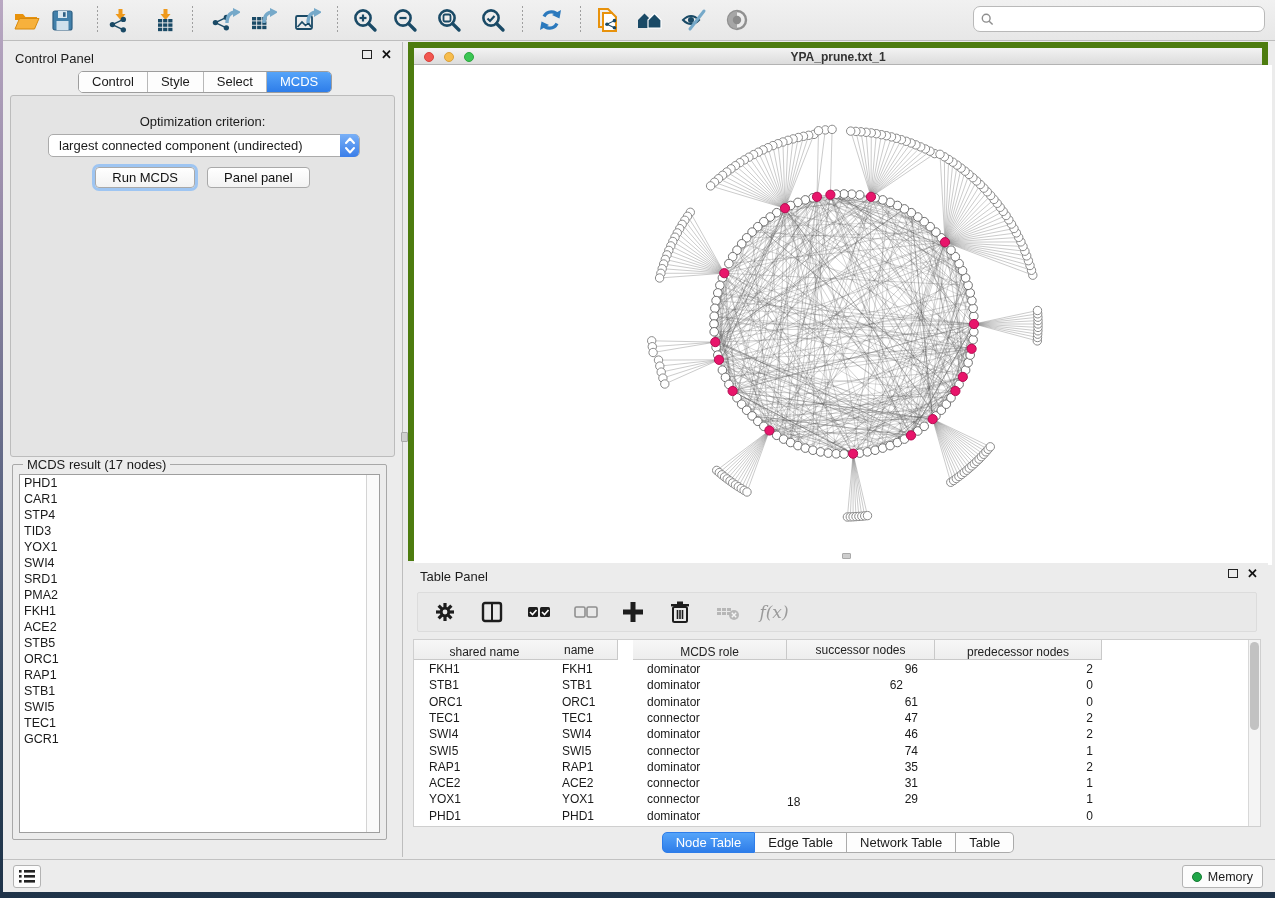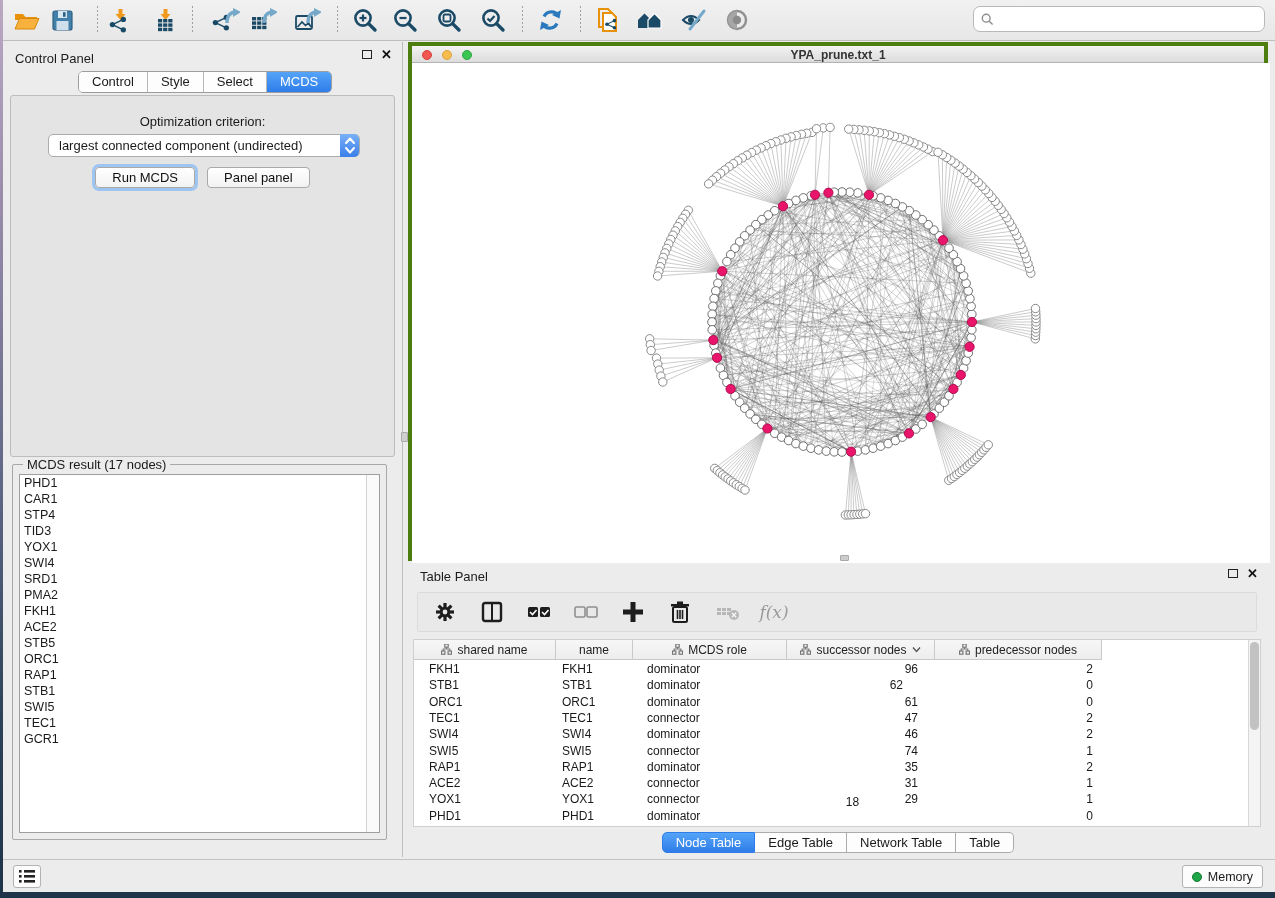--- a/index.html
+++ b/index.html
@@ -39,34 +39,34 @@
   .groupbox { position:absolute; left:9px; top:422px; width:375px; height:376px; border:1px solid #a8a8a8; border-radius:2px; }
   .groupbox-label { position:absolute; left:10px; top:-8px; background:#ececec; padding:0 4px; font-size:13px; }
   .result-list { position:absolute; left:6px; top:9px; right:6px; bottom:6px; background:#fff; border:1px solid #9e9e9e; overflow:hidden; }
   .result-item { font-size:12.5px; line-height:16px; padding-left:4px; }
   .vscroll-track { position:absolute; right:0; top:0; bottom:0; width:13px; background:#fafafa; border-left:1px solid #d4d4d4; }
 
   
   .vsplit-grip { position:absolute; left:398px; top:432px; width:7px; height:10px; background:#cfcfcf; border:1px solid #a9a9a9; border-radius:1px; }
 
   
-  .netframe { position:absolute; left:405px; top:42px; width:860px; height:519px; border:4px solid #4d7c0f; background:#fff; }
+  .netframe { position:absolute; left:405px; top:42px; width:860px; height:519px; border:6px solid #4d7c0f; background:#fff; }
   .net-titlebar { position:absolute; left:0; top:0; width:100%; height:17px; background:linear-gradient(#f3f3f3,#dcdcdc); border-bottom:1px solid #b3b3b3; }
   .tlight { position:absolute; top:3.5px; width:10px; height:10px; border-radius:50%; }
   .net-title { position:absolute; width:100%; text-align:center; top:2px; font-size:12px; font-weight:600; color:#333; }
   .net-canvas { position:absolute; left:0; top:17px; width:858px; height:500px; background:#fff; }
   .hsplit-grip { position:absolute; left:428px; bottom:-4px; width:9px; height:6px; background:#cdcdcd; border:1px solid #a9a9a9; border-radius:1px; }
 
   
   .tablepanel { position:absolute; left:405px; top:563px; width:860px; height:294px; background:#ececec; }
   .tp-toolbar { position:absolute; left:9px; top:29px; width:840px; height:40px; background:#e9e9e9; border:1px solid #dcdcdc; border-radius:2px; display:flex; align-items:center; padding-left:14px; gap:21px; }
   .tp-ic { width:26px; height:26px; display:flex; align-items:center; justify-content:center; }
   .fx { font-family:"DejaVu Serif", serif; font-style:italic; font-size:17px; color:#9a9a9a; }
   .ntable { position:absolute; left:5px; top:76px; width:848px; height:188px; background:#fff; border:1px solid #cfcfcf; }
-  .thead { position:absolute; left:0; top:0; height:20px; background:linear-gradient(#f7f7f7,#ededed); border-bottom:1px solid #c9c9c9; border-right:1px solid #c9c9c9; display:flex; align-items:center; justify-content:center; font-size:12px; color:#222; gap:5px; }
+  .thead { position:absolute; left:0; top:0; height:20px; background:linear-gradient(#f7f7f7,#ededed); border-bottom:1px solid #c9c9c9; border-right:1px solid #c9c9c9; display:flex; align-items:center; justify-content:center; font-size:12px; color:#222; gap:5px;flex-direction:column; }
   .tcell { position:absolute; height:16.3px; font-size:12px; line-height:16.3px; white-space:nowrap; }
   .tscroll { position:absolute; right:0; top:0; width:12px; height:100%; background:#f4f4f4; border-left:1px solid #d8d8d8; }
   .tscroll-thumb { position:absolute; left:1px; top:2px; width:9px; height:88px; background:#c2c2c2; border-radius:5px; }
   .bottom-tabs { position:absolute; left:0; bottom:4px; width:100%; display:flex; justify-content:center; }
   .btab { height:21px; line-height:19px; font-size:13px; padding:0 13px; background:#fdfdfd; border:1px solid #ababab; border-left:none; }
   .btab:first-child { border-left:1px solid #ababab; border-radius:5px 0 0 5px; }
   .btab:last-child { border-radius:0 5px 5px 0; }
   .btab.sel { background:linear-gradient(#55a4f9,#2e7de9); color:#fff; border-color:#2e7de9; }
 
   
@@ -1247,21 +1247,21 @@
       <div id="tbl-head">
           <div class="thead" style="left: 0px; width: 142px;">
             <svg width="11" height="11" viewBox="0 0 11 11">
               <rect x="3.8" y="0" width="3.4" height="3.2" fill="none" stroke="#777" stroke-width="1.2"></rect>
               <rect x="0.5" y="7" width="3.4" height="3.2" fill="none" stroke="#777" stroke-width="1.2"></rect>
               <rect x="7.1" y="7" width="3.4" height="3.2" fill="none" stroke="#777" stroke-width="1.2"></rect>
               <path d="M5.5 3.2 V5 M2.2 7 V5 H8.8 V7" fill="none" stroke="#777" stroke-width="1.1"></path>
             </svg>
             <span>shared name</span>
           </div>
-          <div class="thead" style="left: 142px; width: 77px;">
+          <div class="thead" style="left: 127px; width: 77px;">
             <span>name</span>
           </div>
           <div class="thead" style="left: 219px; width: 154px;">
             <svg width="11" height="11" viewBox="0 0 11 11">
               <rect x="3.8" y="0" width="3.4" height="3.2" fill="none" stroke="#777" stroke-width="1.2"></rect>
               <rect x="0.5" y="7" width="3.4" height="3.2" fill="none" stroke="#777" stroke-width="1.2"></rect>
               <rect x="7.1" y="7" width="3.4" height="3.2" fill="none" stroke="#777" stroke-width="1.2"></rect>
               <path d="M5.5 3.2 V5 M2.2 7 V5 H8.8 V7" fill="none" stroke="#777" stroke-width="1.1"></path>
             </svg>
             <span>MCDS role</span>
@@ -1330,21 +1330,21 @@
           <div class="tcell" style="left: 373px; width: 148px; top: 135.1px; text-align: right; padding-left: 0px; padding-right: 17px;">31</div>
           <div class="tcell" style="left: 521px; width: 167px; top: 135.1px; text-align: right; padding-left: 0px; padding-right: 9px;">1</div>
           <div class="tcell" style="left: 0px; width: 142px; top: 151.4px; text-align: left; padding-left: 15px; padding-right: 0px;">YOX1</div>
           <div class="tcell" style="left: 142px; width: 77px; top: 151.4px; text-align: left; padding-left: 6px; padding-right: 0px;">YOX1</div>
           <div class="tcell" style="left: 219px; width: 154px; top: 151.4px; text-align: left; padding-left: 14px; padding-right: 0px;">connector</div>
           <div class="tcell" style="left: 373px; width: 148px; top: 151.4px; text-align: right; padding-left: 0px; padding-right: 17px;">29</div>
           <div class="tcell" style="left: 521px; width: 167px; top: 151.4px; text-align: right; padding-left: 0px; padding-right: 9px;">1</div>
           <div class="tcell" style="left: 0px; width: 142px; top: 167.7px; text-align: left; padding-left: 15px; padding-right: 0px;">PHD1</div>
           <div class="tcell" style="left: 142px; width: 77px; top: 167.7px; text-align: left; padding-left: 6px; padding-right: 0px;">PHD1</div>
           <div class="tcell" style="left: 219px; width: 154px; top: 167.7px; text-align: left; padding-left: 14px; padding-right: 0px;">dominator</div>
-          <div class="tcell" style="left: 373px; width: 148px; top: 154px; text-align: center; padding-left: 0px; padding-right: 17px;">18</div>
+          <div class="tcell" style="left: 373px; width: 148px; top: 154px; text-align: left; padding-left: 0px; padding-right: 17px;">18</div>
           <div class="tcell" style="left: 521px; width: 167px; top: 167.7px; text-align: right; padding-left: 0px; padding-right: 9px;">0</div>
         </div>
       <div class="tscroll">
           <div class="tscroll-thumb"></div>
         </div>
     </div>
     <div class="bottom-tabs" id="bottom-tabs">
         <div class="btab sel">Node Table</div>
         <div class="btab">Edge Table</div>
         <div class="btab">Network Table</div>

